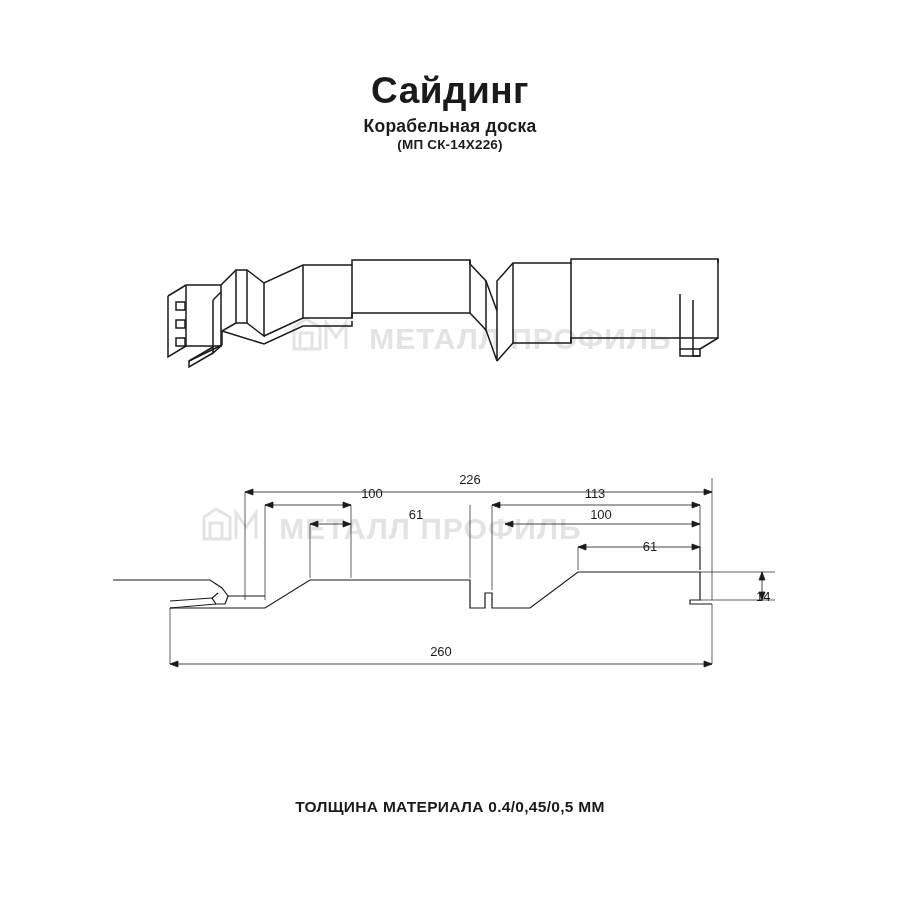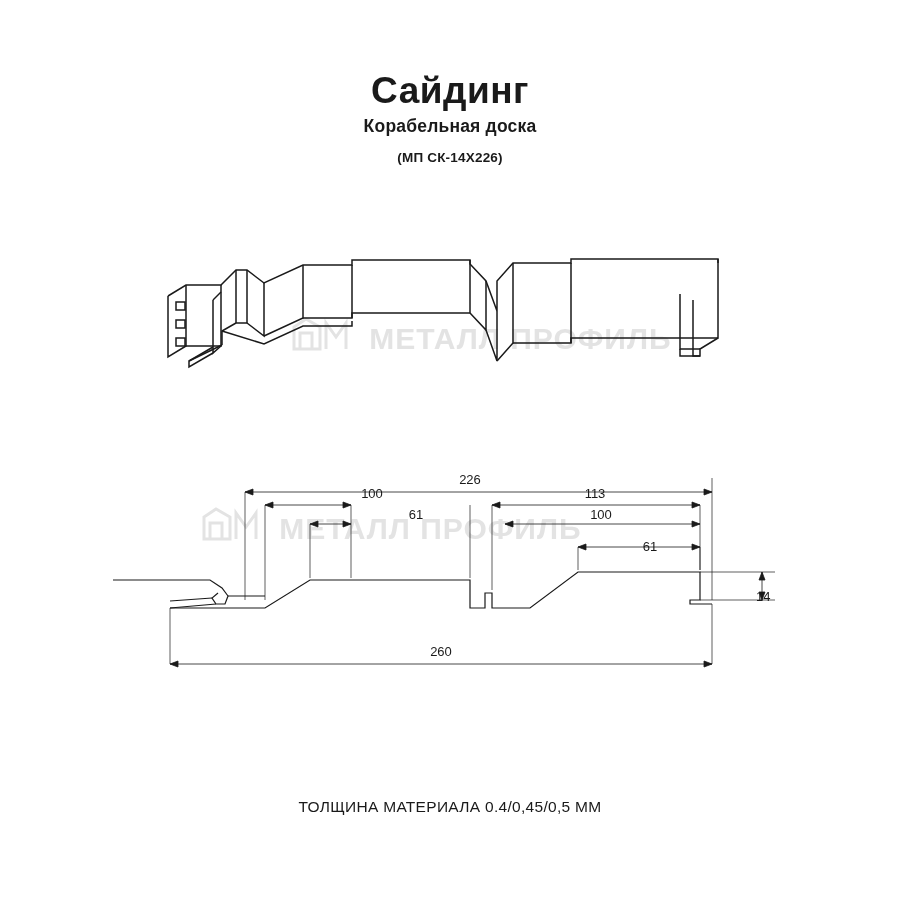--- a/index.html
+++ b/index.html
@@ -38,33 +38,32 @@
   }
   .subtitle {
     font-size: 17.5px;
     font-weight: bold;
     margin-top: 5px;
     letter-spacing: 0.2px;
   }
   .code {
     font-size: 13.5px;
     font-weight: bold;
-    margin-top: 13px;
     letter-spacing: 0.2px;
   }
 
   
   .footer {
     position: absolute;
     left: 0;
     top: 798px;
     width: 900px;
     text-align: center;
     font-size: 15.5px;
-    font-weight: normal;
+    font-weight: bold;
     letter-spacing: 0.3px;
   }
 
   
   .svg-layer {
     position: absolute;
     left: 0;
     top: 0;
   }
 

